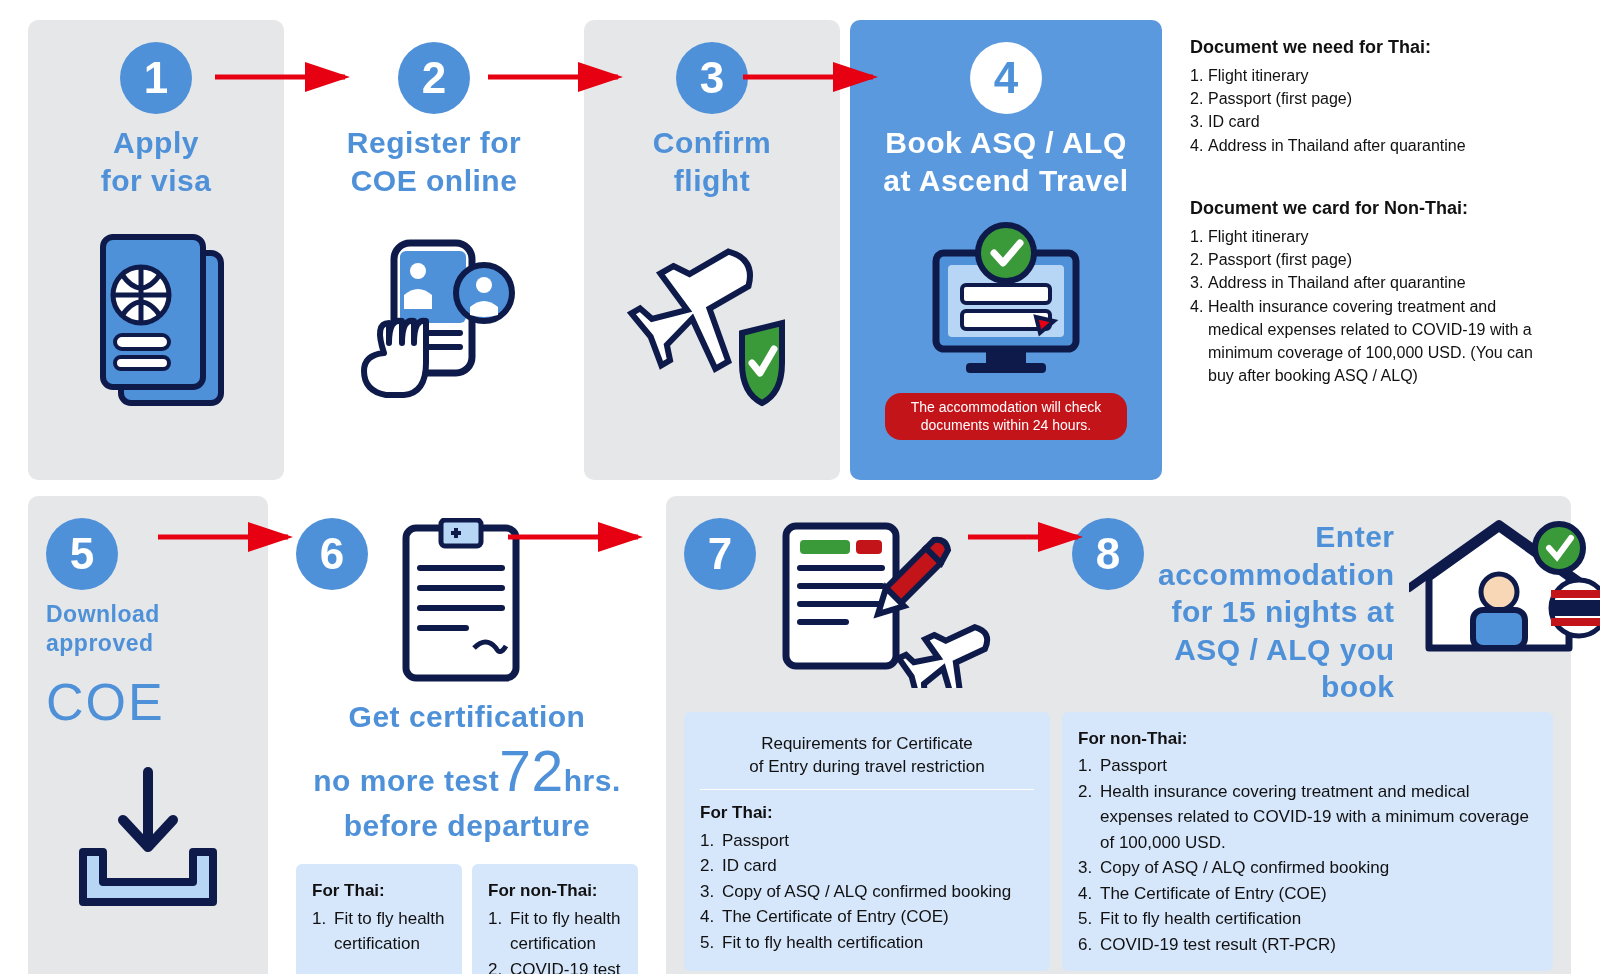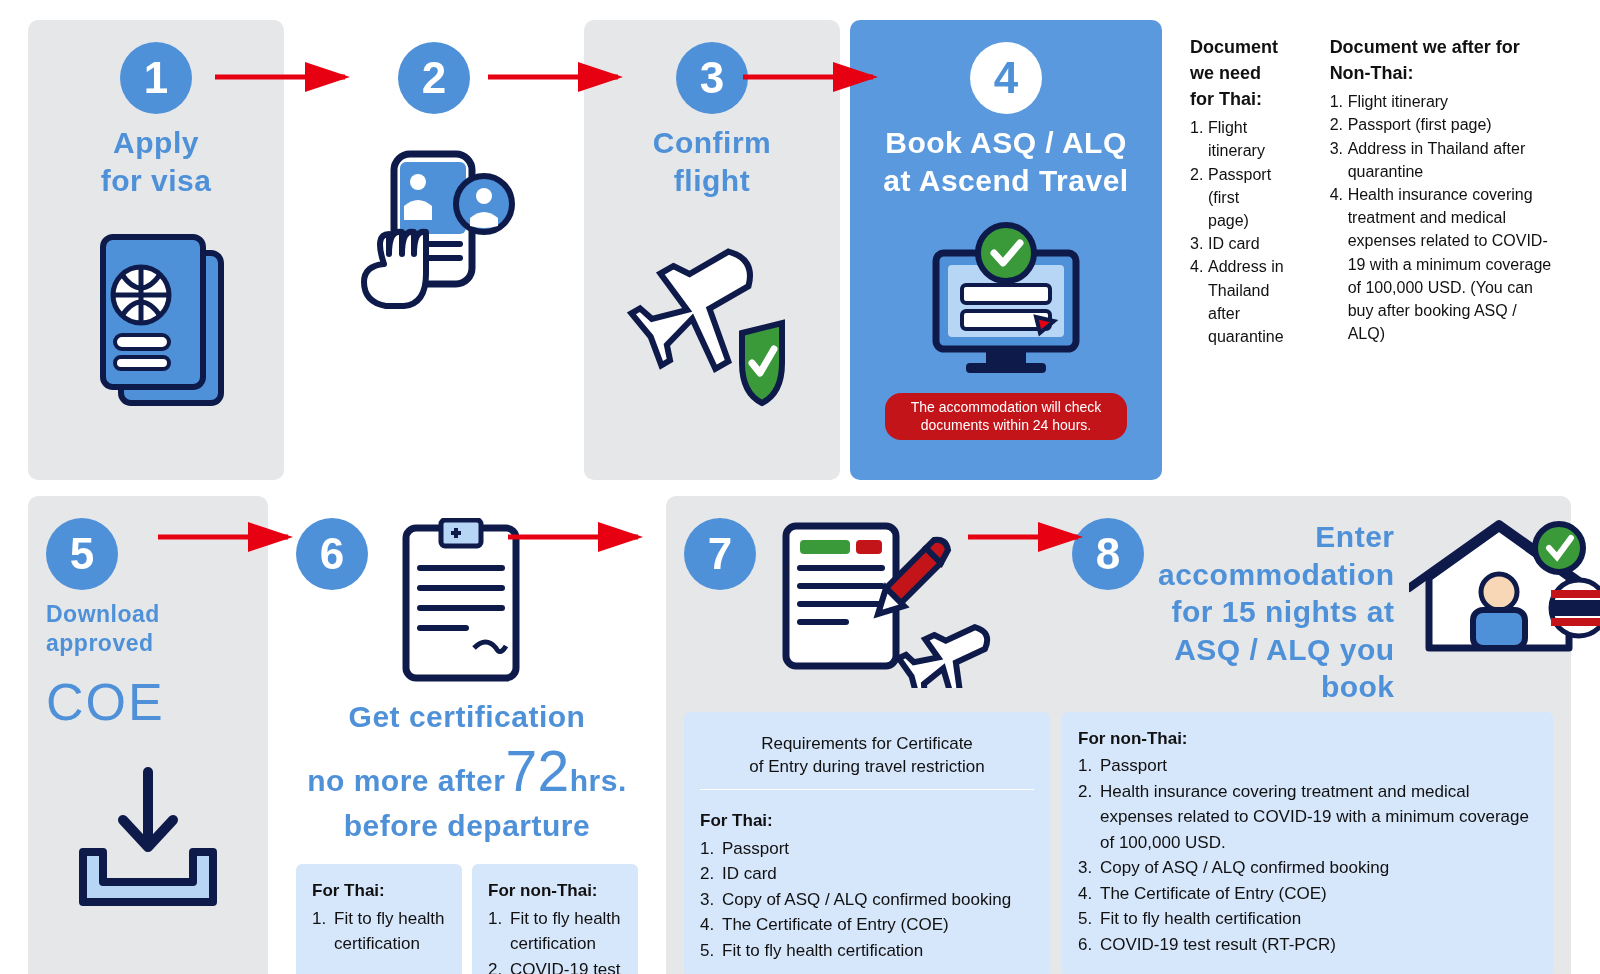--- a/index.html
+++ b/index.html
@@ -81,21 +81,21 @@
     border-radius: 6px;
     padding: 14px 16px;
     font-size: 17px;
     color: #111;
     line-height: 1.5;
   }
   .list-box strong { font-weight: 700; display: block; margin-bottom: 2px; }
   .list-box ol { list-style: none; counter-reset: li; padding-left: 0; }
   .list-box li { counter-increment: li; padding-left: 22px; position: relative; }
   .list-box li::before { content: counter(li) "."; position: absolute; left: 0; }
-  .req-title { text-align: center; font-size: 17px; color: #111; line-height: 1.4; padding: 6px 0 10px; border-bottom: 1px solid #fff; margin-bottom: 18px; }
+  .req-title { text-align: center; font-size: 17px; color: #111; line-height: 1.4; padding: 6px 0 10px; border-bottom: 1px solid #fff; margin-bottom: 10px; }
   .arrow {
     position: absolute;
     z-index: 5;
     pointer-events: none;
   }
   .big72 { font-size: 57px; font-weight: 400; vertical-align: baseline; text-align: center; }
   .coe-big { font-size: 52px; font-weight: 400; color: #4f91d8; letter-spacing: 2px; }
 </style>
 </head>
 <body>
@@ -132,20 +132,21 @@
           <path d="M50 50 Q70 80 90 50" fill="none" stroke="#0e1a4a" stroke-width="5"></path>
           <path d="M50 94 Q70 64 90 94" fill="none" stroke="#0e1a4a" stroke-width="5"></path>
           <rect x="44" y="112" width="54" height="14" rx="7" fill="#fff" stroke="#0e1a4a" stroke-width="4"></rect>
           <rect x="44" y="134" width="54" height="12" rx="6" fill="#fff" stroke="#0e1a4a" stroke-width="4"></rect>
         </svg>
       </div>
     </div>
 
     <div class="card card-white" style="width:280px;">
       <div class="badge">2</div>
+      <div class="title">Register for<br>COE online</div>
       <div class="icon-slot" style="margin-top:10px;">
         <svg width="200" height="200">
           <rect x="60" y="20" width="78" height="130" rx="16" fill="#fff" stroke="#0e1a4a" stroke-width="7"></rect>
           <rect x="66" y="28" width="66" height="72" rx="6" fill="#4f91d8"></rect>
           <circle cx="84" cy="48" r="8" fill="#fff"></circle>
           <path d="M70 72 Q84 60 98 72 L98 86 L70 86 Z" fill="#fff"></path>
           <line x1="72" y1="110" x2="126" y2="110" stroke="#0e1a4a" stroke-width="6" stroke-linecap="round"></line>
           <line x1="72" y1="124" x2="126" y2="124" stroke="#0e1a4a" stroke-width="6" stroke-linecap="round"></line>
           <circle cx="150" cy="70" r="28" fill="#4f91d8" stroke="#0e1a4a" stroke-width="6"></circle>
           <circle cx="150" cy="62" r="8" fill="#fff"></circle>
@@ -180,32 +181,32 @@
           <rect x="56" y="72" width="88" height="18" rx="4" fill="#fff" stroke="#0e1a4a" stroke-width="4"></rect>
           <rect x="56" y="98" width="88" height="18" rx="4" fill="#fff" stroke="#0e1a4a" stroke-width="4"></rect>
           <path d="M130 104 L148 108 L134 120 Z" fill="#e60012" stroke="#0e1a4a" stroke-width="4"></path>
           <circle cx="100" cy="40" r="28" fill="#3a9a3a" stroke="#0e1a4a" stroke-width="6"></circle>
           <path d="M88 40 L97 50 L114 30" fill="none" stroke="#fff" stroke-width="7" stroke-linecap="round" stroke-linejoin="round"></path>
         </svg>
       </div>
       <div class="red-pill">The accommodation will check<br>documents within 24 hours.</div>
     </div>
 
-    <div style="width:400px; display:flex; flex-direction:row; gap:10px;">
+    <div style="width:400px; display:flex; flex-direction:column; gap:10px;">
       <div class="doc-box">
         <h4>Document we need for Thai:</h4>
         <ol>
           <li>Flight itinerary</li>
           <li>Passport (first page)</li>
           <li>ID card</li>
           <li>Address in Thailand after quarantine</li>
         </ol>
       </div>
       <div class="doc-box">
-        <h4>Document we after for Non-Thai:</h4>
+        <h4>Document we card for Non-Thai:</h4>
         <ol>
           <li>Flight itinerary</li>
           <li>Passport (first page)</li>
           <li>Address in Thailand after quarantine</li>
           <li>Health insurance covering treatment and medical expenses related to COVID-19 with a minimum coverage of 100,000 USD. (You can buy after booking ASQ / ALQ)</li>
         </ol>
       </div>
     </div>
   </div>
 
@@ -246,21 +247,21 @@
             <line x1="34" y1="50" x2="116" y2="50" stroke="#0e1a4a" stroke-width="6" stroke-linecap="round"></line>
             <line x1="34" y1="70" x2="116" y2="70" stroke="#0e1a4a" stroke-width="6" stroke-linecap="round"></line>
             <line x1="34" y1="90" x2="116" y2="90" stroke="#0e1a4a" stroke-width="6" stroke-linecap="round"></line>
             <line x1="34" y1="110" x2="80" y2="110" stroke="#0e1a4a" stroke-width="6" stroke-linecap="round"></line>
             <path d="M88 130 Q100 118 110 130 Q114 138 120 128" fill="none" stroke="#0e1a4a" stroke-width="5"></path>
           </svg>
         </div>
       </div>
       <div class="title" style="margin-top:10px;">
         <span>Get certification</span><br>
-        <span>no more after</span><span class="big72">72</span><span>hrs.</span><br>
+        <span>no more test</span><span class="big72">72</span><span>hrs.</span><br>
         <span>before departure</span>
       </div>
       <div style="display:flex; gap:10px; width:100%; margin-top:6px;">
         <div class="list-box" style="flex:1;">
           <strong>For Thai:</strong>
           <ol>
             <li>Fit to fly health certification</li>
           </ol>
         </div>
         <div class="list-box" style="flex:1;">

